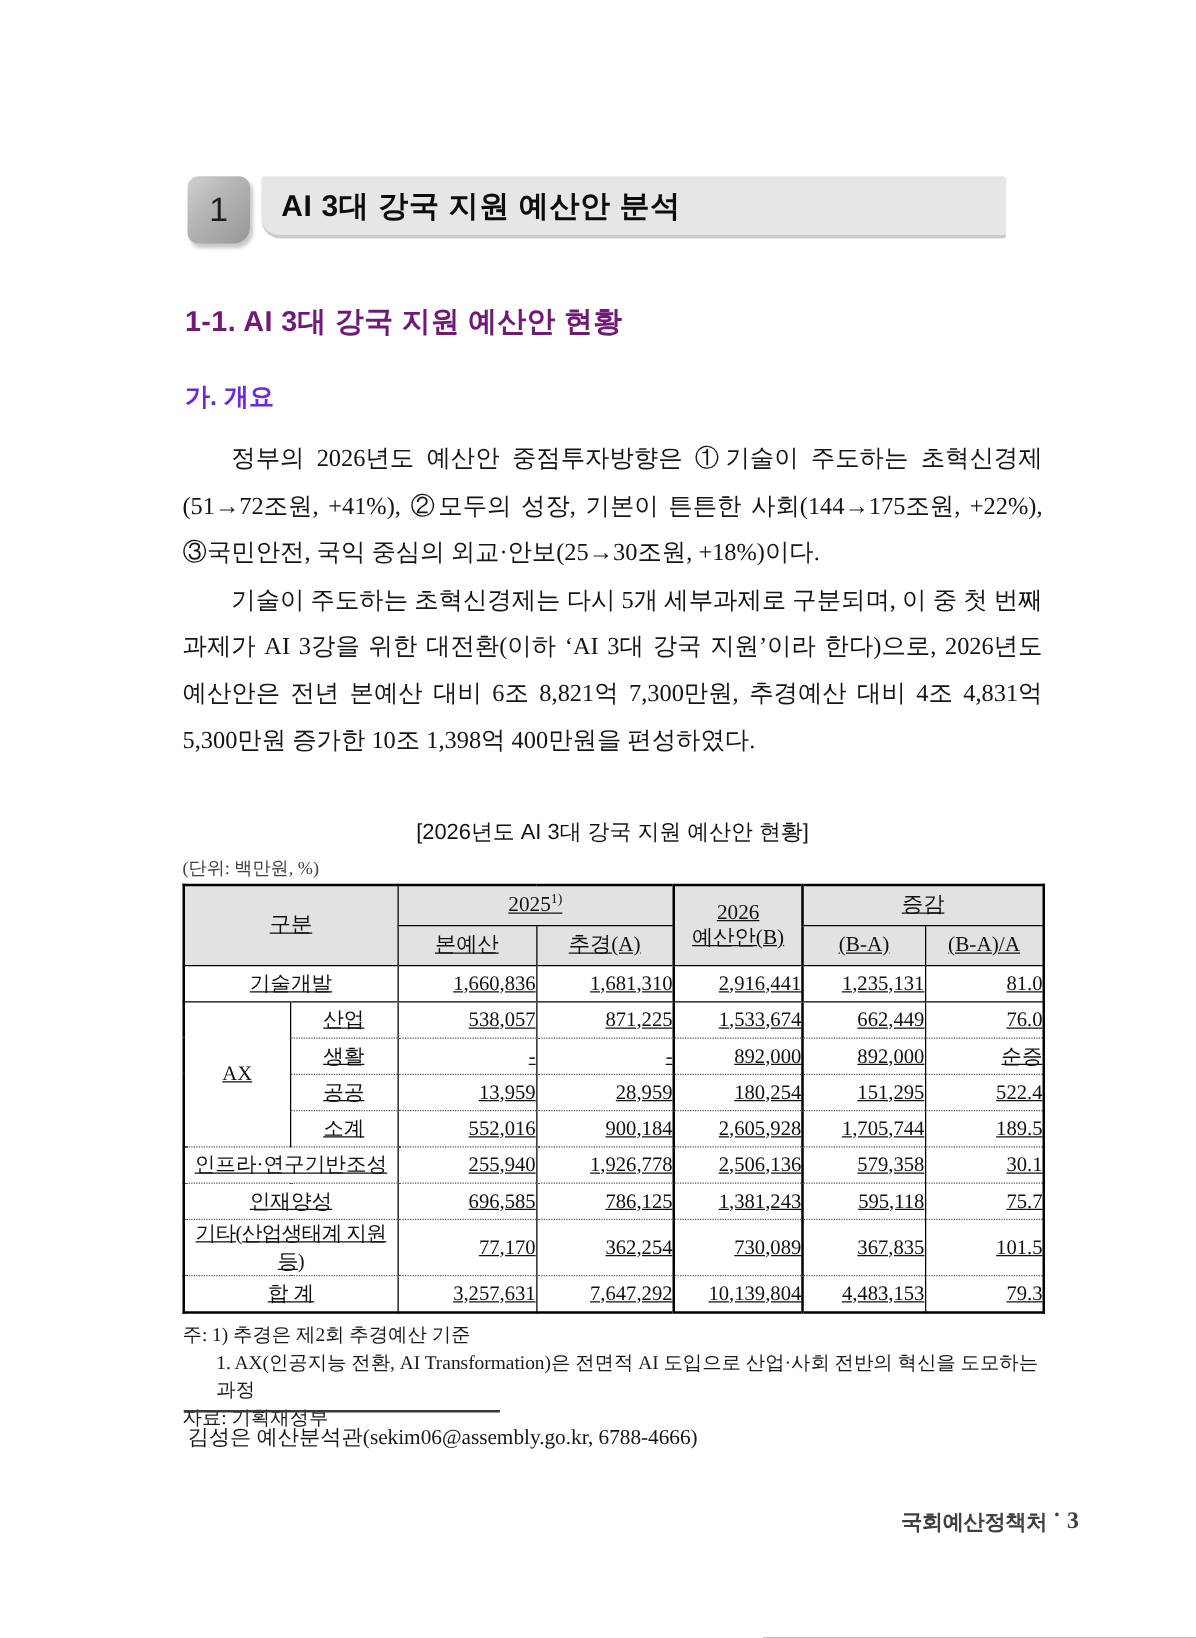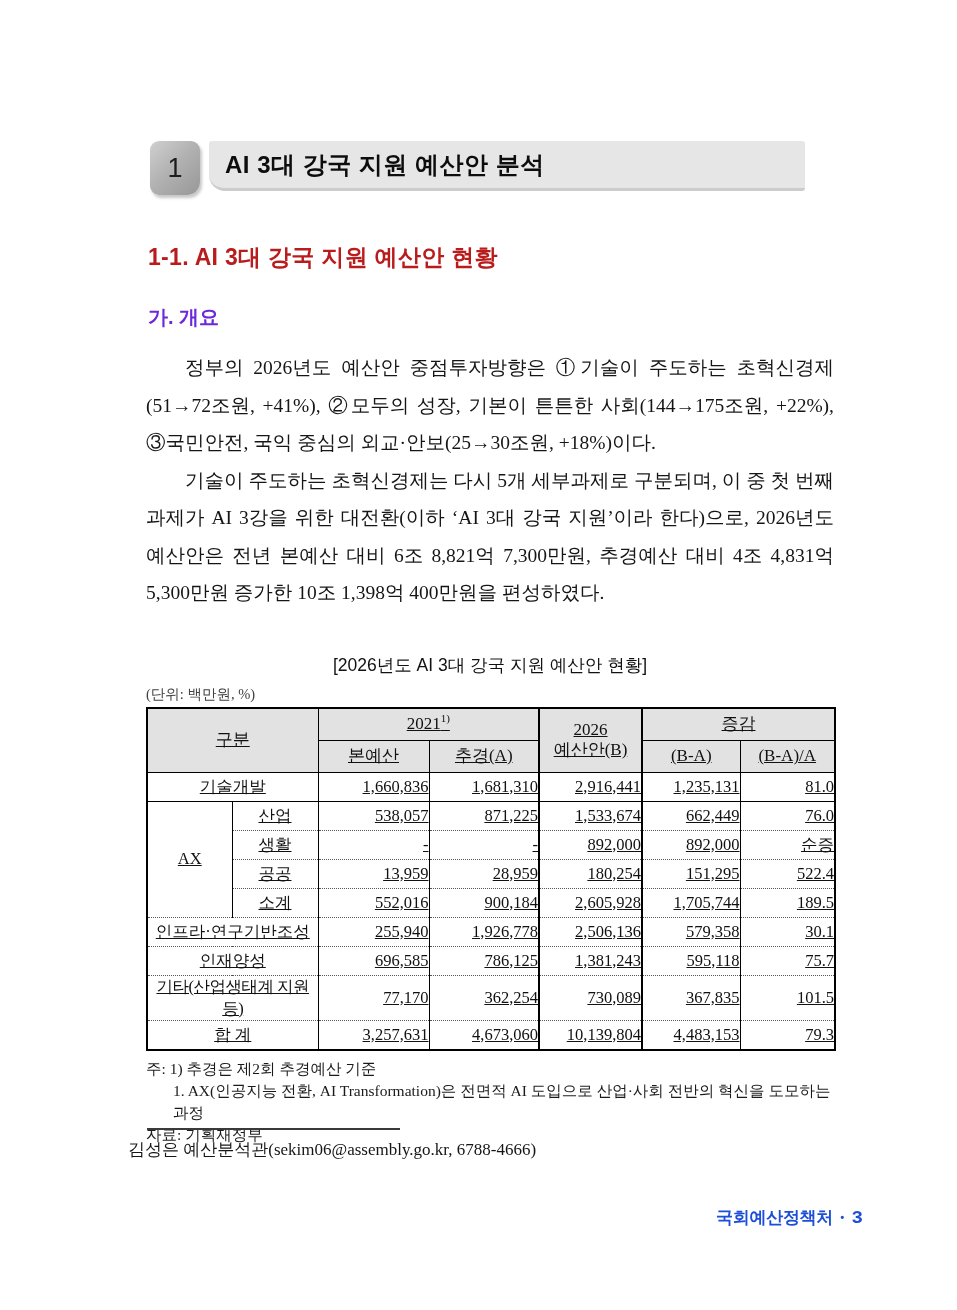--- a/index.html
+++ b/index.html
@@ -25,21 +25,21 @@
     background:#e6e6e6;border-bottom:3px solid #cccccc;
     border-radius:3px 3px 3px 16px;
     display:flex;align-items:center;padding-left:16px;
     font-family:"Liberation Sans", sans-serif;font-weight:bold;font-size:24px;color:#0d0d0d;
     letter-spacing:0.5px;
   }
 
   
   .section-title{
     margin:47px 0 0 2px;font-family:"Liberation Sans", sans-serif;
-    font-weight:bold;font-size:23px;color:#b91c1c;letter-spacing:0.3px;
+    font-weight:bold;font-size:23px;color:#701a75;letter-spacing:0.3px;
   }
   .subsection-title{
     margin:31px 0 0 2px;font-family:"Liberation Sans", sans-serif;
     font-weight:bold;font-size:20px;color:#6d28d9;
   }
 
   
   .body-para{
     margin:18px 0 0;font-size:19.5px;line-height:37.5px;
     text-align:justify;text-indent:39px;color:#151515;
@@ -79,25 +79,25 @@
   td.lbl-tight{text-align:center;font-size:14.5px;letter-spacing:-0.5px;}
   td.num{text-align:right;padding-right:10px;}
   .b2l{border-left-width:2px !important;}
 
   
   .table-notes{margin-top:7px;font-size:15.5px;line-height:22px;color:#1a1a1a;}
   .note-indent{padding-left:27px;}
 
   
   .author-sep{position:absolute;left:147px;top:1128px;width:253px;border-top:2px solid #3a3a3a;}
-  .author-line{position:absolute;left:128px;top:1138px;font-size:17px;color:#151515;font-family:"Liberation Serif", serif;}
+  .author-line{position:absolute;left:150px;top:1138px;font-size:17px;color:#151515;font-family:"Liberation Serif", serif;}
   .page-footer{
     position:absolute;top:1206px;right:94px;
-    font-family:Liberation Mono, monospace;font-weight:bold;color:#1d4ed8;
-    display:flex;align-items:center;
+    font-family:Liberation Serif, serif;font-weight:bold;color:#404040;
+    display:flex;
   }
   .page-footer .org{font-size:17px;letter-spacing:-0.3px;}
   .page-footer .dot{font-size:11px;margin:0 6px;}
   .page-footer .pagenum{font-size:19px;}
 </style>
 </head>
 <body>
 
 <div class="page">
   <div class="content">
@@ -126,21 +126,21 @@
           <col class="c-item">
           <col class="c-bon">
           <col class="c-chu">
         <col class="c-2026">
           <col class="c-ba">
           <col class="c-ratio">
       </colgroup>
       <thead>
         <tr>
           <th colspan="2" rowspan="2">구분</th>
-          <th colspan="2"><span>2021</span><sup>1)</sup></th>
+          <th colspan="2"><span>2025</span><sup>1)</sup></th>
           <th rowspan="2" class="b2l">
             <div>2026</div>
             <div>예산안(B)</div>
           </th>
           <th colspan="2" class="b2l">증감</th>
         </tr>
         <tr>
           <th>본예산</th>
           <th>추경(A)</th>
           <th class="b2l">(B-A)</th>
@@ -209,21 +209,21 @@
           <td colspan="2" class="lbl-tight">기타(산업생태계 지원 등)</td>
           <td class="num">77,170</td>
           <td class="num">362,254</td>
           <td class="num b2l">730,089</td>
           <td class="num b2l">367,835</td>
           <td class="num">101.5</td>
         </tr>
         <tr>
           <td colspan="2" class="lbl">합 계</td>
           <td class="num">3,257,631</td>
-          <td class="num">4,673,060</td>
+          <td class="num">7,647,292</td>
           <td class="num b2l">10,139,804</td>
           <td class="num b2l">4,483,153</td>
           <td class="num">79.3</td>
         </tr>
       </tbody>
     </table>
 
     <div class="table-notes">
       <div class="note-line">주: 1) 추경은 제2회 추경예산 기준</div>
       <div class="note-line note-indent">1. AX(인공지능 전환, AI Transformation)은 전면적 AI 도입으로 산업·사회 전반의 혁신을 도모하는 과정</div>

